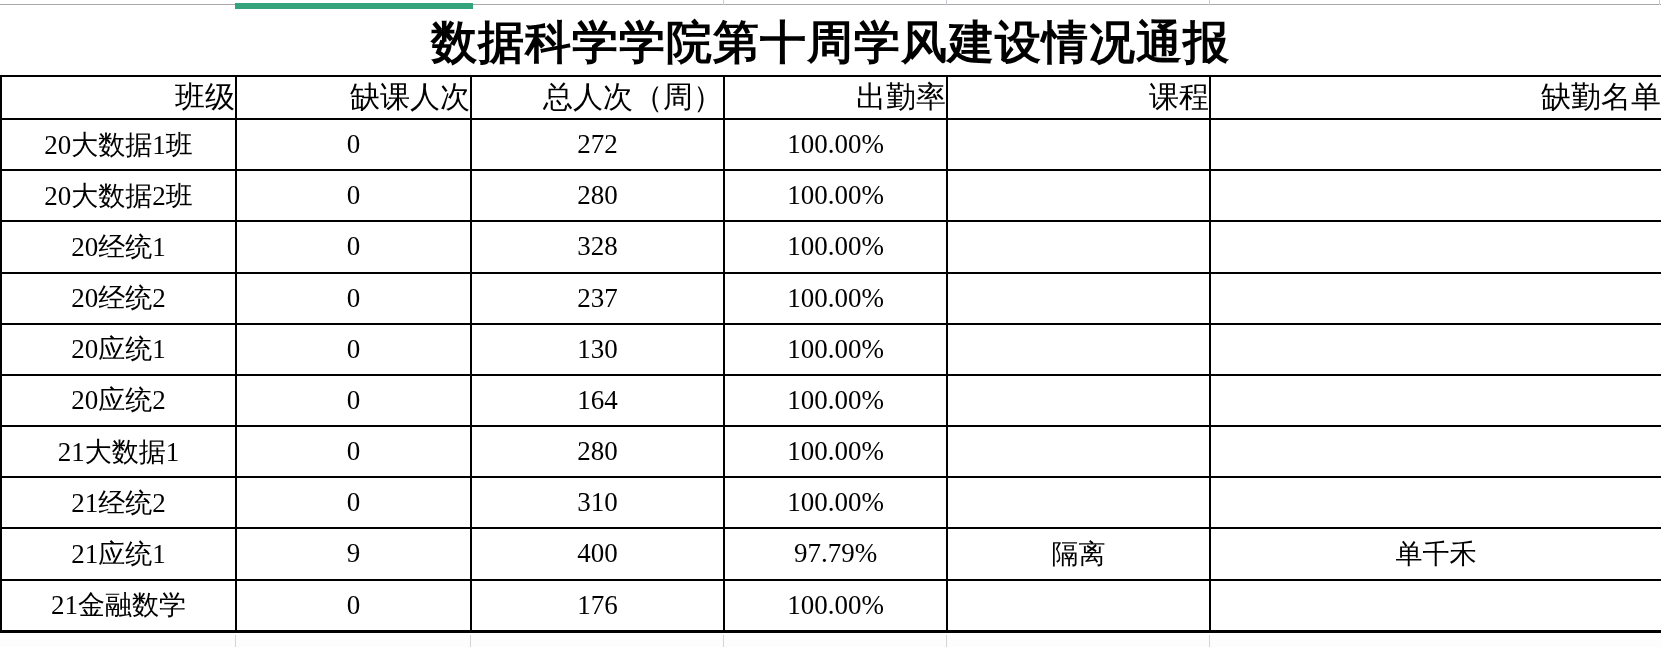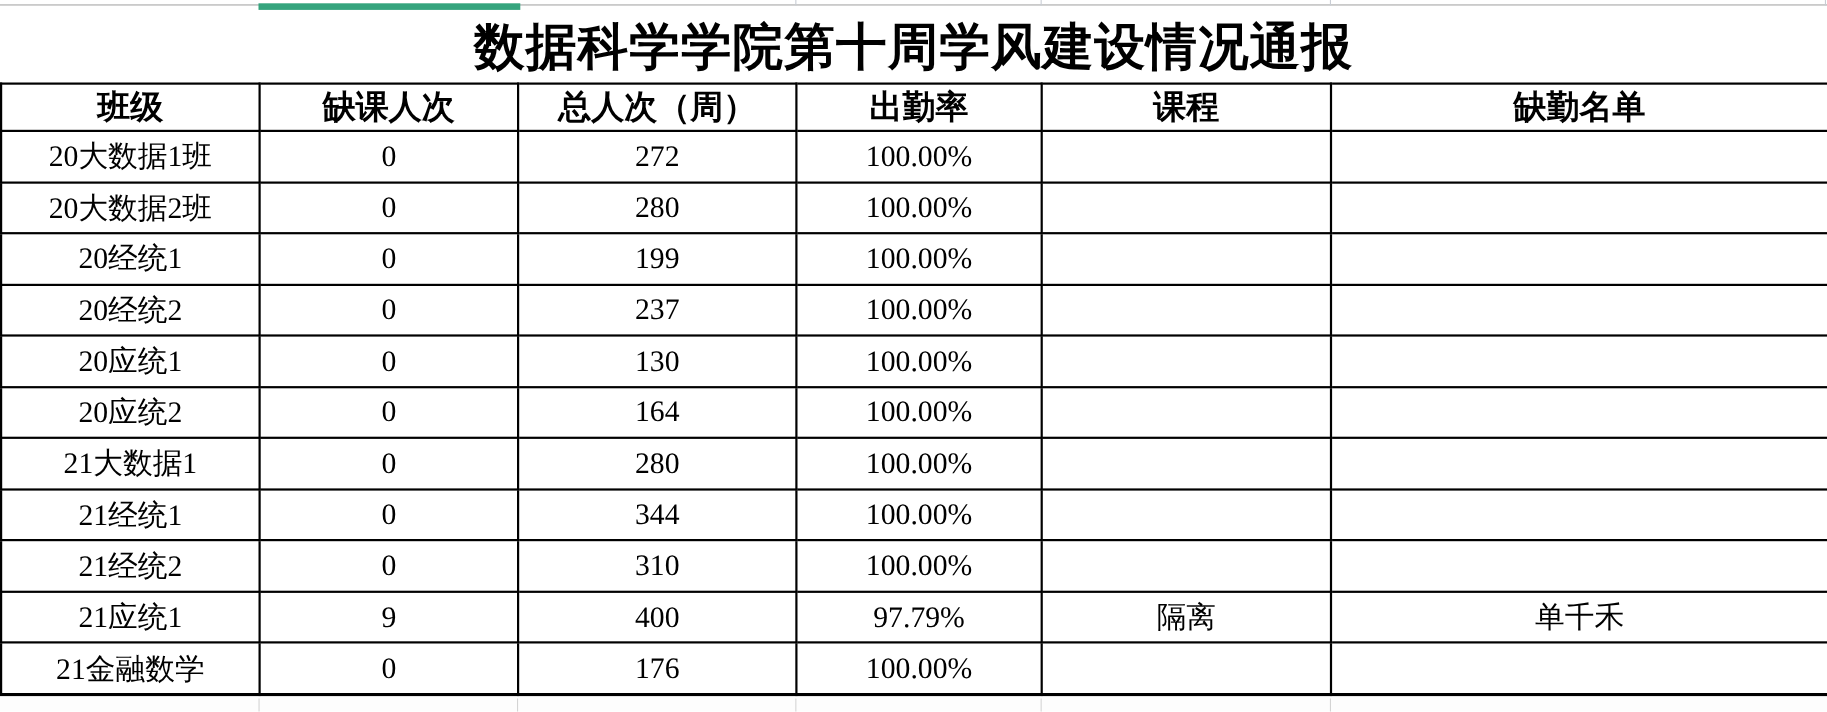--- a/index.html
+++ b/index.html
@@ -47,21 +47,21 @@
   table.report col.c6 { width: 452px; }
   table.report th, table.report td {
     border: 2px solid #000;
     text-align: center; vertical-align: middle;
     white-space: nowrap; overflow: hidden;
     background: #ffffff;
     font-weight: normal;
   }
   table.report tr { height: 37px; }
   table.report thead tr { height: 38px; }
-  table.report th { font-size: 30px; font-weight: bold; }
+  table.report th { font-size: 30px; font-weight: normal; text-align: right; }
   table.report td { font-size: 27px; }
   table.report { border-bottom: 3px solid #000; }
   
   .bottom-strip {
     position: absolute; left: 0; top: 633px; width: 1661px; height: 14px;
     background: #fdfdfd;
   }
   .bottom-strip .grid-v {
     position: absolute; top: 2px; width: 1px; height: 12px; background: #d4d4d4;
   }
@@ -114,21 +114,21 @@
         <td>20大数据2班</td>
         <td>0</td>
         <td>280</td>
         <td>100.00%</td>
         <td></td>
         <td></td>
       </tr>
       <tr>
         <td>20经统1</td>
         <td>0</td>
-        <td>199</td>
+        <td>328</td>
         <td>100.00%</td>
         <td></td>
         <td></td>
       </tr>
       <tr>
         <td>20经统2</td>
         <td>0</td>
         <td>237</td>
         <td>100.00%</td>
         <td></td>
@@ -147,28 +147,20 @@
         <td>0</td>
         <td>164</td>
         <td>100.00%</td>
         <td></td>
         <td></td>
       </tr>
       <tr>
         <td>21大数据1</td>
         <td>0</td>
         <td>280</td>
-        <td>100.00%</td>
-        <td></td>
-        <td></td>
-      </tr>
-      <tr>
-        <td>21经统1</td>
-        <td>0</td>
-        <td>344</td>
         <td>100.00%</td>
         <td></td>
         <td></td>
       </tr>
       <tr>
         <td>21经统2</td>
         <td>0</td>
         <td>310</td>
         <td>100.00%</td>
         <td></td>

